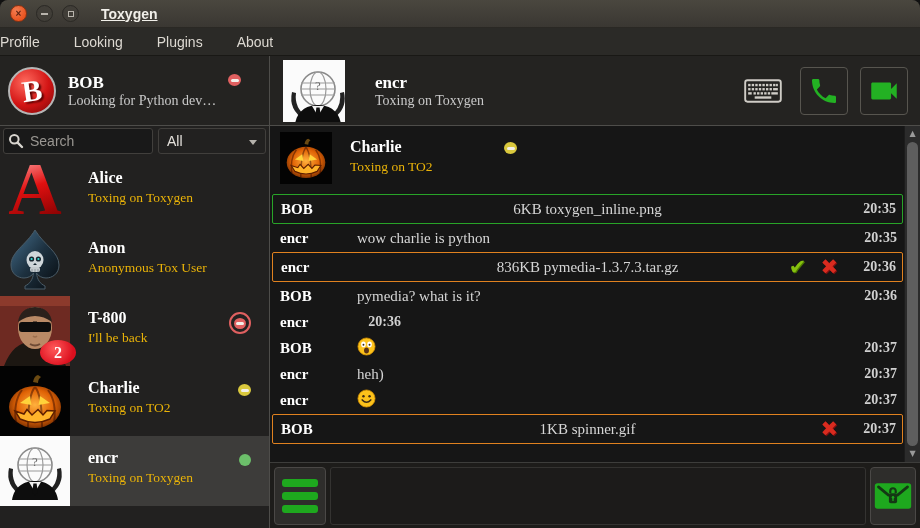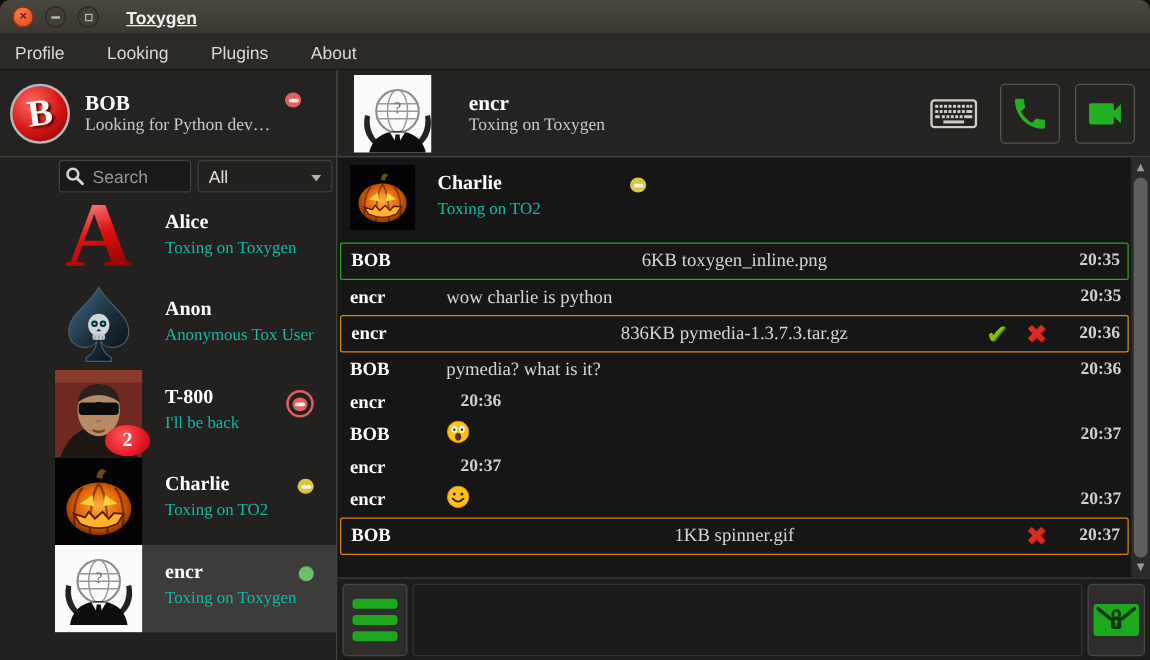--- a/index.html
+++ b/index.html
@@ -11,21 +11,21 @@
   .titlebar { height:28px; background:linear-gradient(#4a473f,#3a3732); display:flex; align-items:center; border-bottom:1px solid #2a2824; }
   .winbtns { display:flex; gap:9px; margin-left:10px; }
   .winbtn { width:17px; height:17px; border-radius:50%; display:flex; align-items:center; justify-content:center; font-size:10px; line-height:1; cursor:default; }
   .winbtn.close { background:radial-gradient(circle at 35% 30%, #f37d52, #e95420 70%); border:1px solid #8a3212; color:#5e2312; font-weight:bold; }
   .winbtn.minmax { background:#413e38; border:1px solid #2b2925; color:#b8b4ac; }
   .winbtn.minmax .sq { width:6px; height:6px; border:1px solid #b8b4ac; display:block; }
   .winbtn .dash { width:7px; height:2px; background:#b8b4ac; display:block; }
   .title { color:#f1efe9; font-weight:bold; font-size:14px; margin-left:22px;text-decoration:underline; }
 
   
-  .menubar { height:28px; background:#2b2a27; display:flex; align-items:center; gap:34px; padding-left:12px; border-bottom:1px solid #191815; }
+  .menubar { height:28px; background:#2b2a27; display:flex; align-items:center; gap:34px; border-bottom:1px solid #191815; }
   .menubar span { color:#ddd9d2; font-size:14px; cursor:default; }
 
   
   .header { height:70px; display:flex; border-bottom:1px solid #4e4d4a; background:#242321; }
   .self-box { width:270px; border-right:1px solid #4e4d4a; position:relative; display:flex; align-items:center; }
   .bob-avatar { width:48px; height:48px; min-width:48px; margin-left:8px; border-radius:50%;
     background:radial-gradient(circle at 35% 30%, #ff6a5e, #d31414 55%, #7c0808 95%);
     border:2px solid #b6b6b6; display:flex; align-items:center; justify-content:center; }
   .bob-avatar span { font-family:"Liberation Serif", serif; font-weight:bold; font-size:30px; color:#fff; transform:rotate(-8deg); text-shadow:2px 2px 2px #5c0202; }
   .id-block { margin-left:12px; overflow:hidden; }
@@ -33,38 +33,38 @@
   .id-status { font-family:"Liberation Serif", serif; font-size:14px; color:#c9c9c9; white-space:nowrap;text-align:right; }
   .peer-box { flex:1; display:flex; align-items:center; position:relative; }
   .peer-box .avatar-70 { width:62px; height:62px; min-width:62px; margin-left:13px; }
   .peer-box .id-block { margin-left:30px; }
   .header-tools { position:absolute; right:12px; top:0; height:70px; display:flex; align-items:center; gap:12px; }
   .kb-icon { margin-right:6px; display:flex; align-items:center; }
   .round-tool { width:48px; height:48px; border:1px solid #57554f; border-radius:4px; background:#242321; display:flex; align-items:center; justify-content:center; cursor:pointer; }
 
   
   .bodyrow { display:flex; height:402px; }
-  .sidebar { width:270px; min-width:270px; background:#222120; border-right:1px solid #4e4d4a; display:flex; flex-direction:column;padding-left:44px; }
+  .sidebar { width:270px; min-width:270px; background:#222120; border-right:1px solid #4e4d4a; display:flex; flex-direction:column; }
   .searchrow { height:30px; display:flex; align-items:center; gap:5px; padding:2px 3px; }
   .search-wrap { position:relative; flex:1; height:26px; }
   .search-wrap svg { position:absolute; left:5px; top:5px; }
   .search-input { width:100%; height:26px; background:#191919; border:1px solid #413f3c; border-radius:3px; color:#ddd; font-size:14px; padding:0 6px 0 26px; outline:none; }
   .search-input::placeholder { color:#9a9792; }
   .filter-combo { width:108px; height:26px; background:#222120; border:1px solid #413f3c; border-radius:3px; color:#e4e1db; font-size:14px; display:flex; align-items:center; padding:0 8px; position:relative; cursor:pointer; }
   .filter-combo .arrow { position:absolute; right:8px; top:11px; width:0; height:0; border-left:4px solid transparent; border-right:4px solid transparent; border-top:5px solid #b5b2ac; }
 
   .contact-list { flex:1; overflow:hidden; }
   .contact { height:70px; display:flex; position:relative; cursor:pointer; }
   .contact.selected { background:#3d3c3a; }
   .c-avatar { width:70px; height:70px; min-width:70px; position:relative; overflow:hidden; }
   .c-avatar svg, .c-avatar .letter { width:70px; height:70px; display:block; }
   .letter { font-family:"Liberation Serif", serif; font-weight:bold; font-size:74px; line-height:66px; text-align:center; color:#d81616; background:linear-gradient(160deg,#ff9d9d 10%,#e01010 45%,#7e0000 90%); -webkit-background-clip:text; background-clip:text; -webkit-text-fill-color:transparent; }
   .c-info { margin-left:18px; margin-top:13px; }
   .c-name { font-family:"Liberation Serif", serif; font-weight:bold; font-size:16px; color:#fff; }
-  .c-status { font-family:"Liberation Serif", serif; font-size:13.5px; color:#14b8a6; margin-top:3px; white-space:nowrap; }
+  .c-status { font-family:"Liberation Serif", serif; font-size:13.5px; color:#eab308; margin-top:3px; white-space:nowrap; }
   .c-state { position:absolute; right:18px; top:16px; }
   .badge { position:absolute; left:40px; top:44px; width:36px; height:25px; background:radial-gradient(circle at 40% 35%, #ff5a5a, #dc0f1e 70%); border-radius:50%; color:#fff; font-family:"Liberation Serif", serif; font-weight:bold; font-size:16px; display:flex; align-items:center; justify-content:center; }
 
   
   .dot-online { width:12px; height:12px; border-radius:50%; background:#6cbf6a; display:inline-block; }
   .dot-away { width:13px; height:12px; border-radius:50%; background:#d9c83d; position:relative; display:inline-block; }
   .dot-busy { width:13px; height:12px; border-radius:50%; background:#e06060; position:relative; display:inline-block; }
   .dot-away::after, .dot-busy::after { content:""; position:absolute; left:2.5px; top:4.5px; width:8px; height:3px; border-radius:2px; background:#f2f0ea; }
   .ring-busy { width:22px; height:22px; border-radius:50%; border:2px solid #e06060; display:flex; align-items:center; justify-content:center; }
   .ring-busy .dot-busy { width:12px; height:11px; }
@@ -405,20 +405,21 @@
     <ellipse cx="6.8" cy="7.8" rx="2.4" ry="3" fill="#fff"></ellipse>
                   <ellipse cx="13.2" cy="7.8" rx="2.4" ry="3" fill="#fff"></ellipse>
     <circle cx="6.8" cy="8.2" r="1" fill="#3b2a14"></circle>
                   <circle cx="13.2" cy="8.2" r="1" fill="#3b2a14"></circle>
     <ellipse cx="10" cy="14.2" rx="2.6" ry="3.2" fill="#5a3217"></ellipse>
                 </svg></span>
               <span class="m-time">20:37</span>
             </div>
             <div class="msg-row ">
               <span class="m-sender">encr</span>
+              <span class="m-text">heh)</span>
               <span class="m-time">20:37</span>
             </div>
             <div class="msg-row ">
               <span class="m-sender">encr</span>
               <span class="m-text"><svg class="emoji" viewBox="0 0 20 20">
     <circle cx="10" cy="10" r="9" fill="#fcc21b" stroke="#d79100" stroke-width="0.8"></circle>
     <circle cx="6.8" cy="7.6" r="1.3" fill="#3b2a14"></circle>
                   <circle cx="13.2" cy="7.6" r="1.3" fill="#3b2a14"></circle>
     <path d="M5.5 11.5 q4.5 5 9 0" fill="none" stroke="#3b2a14" stroke-width="1.6" stroke-linecap="round"></path>
                 </svg></span>

